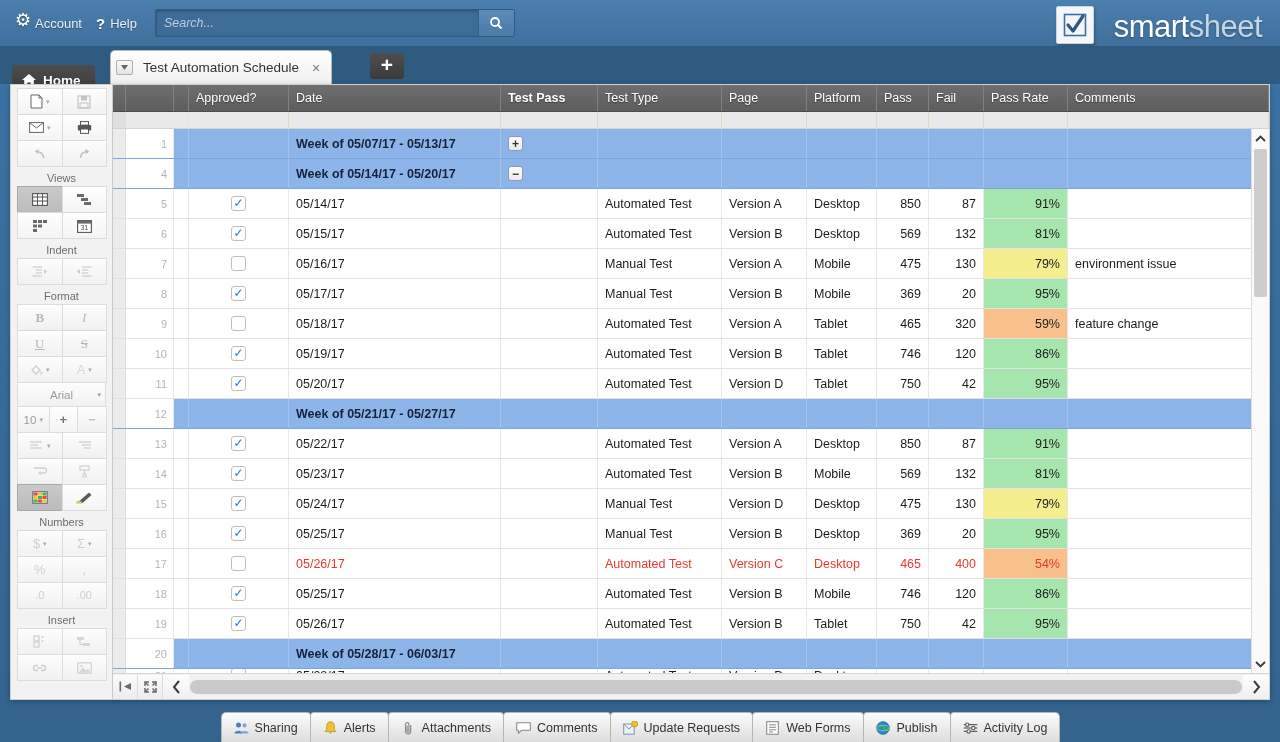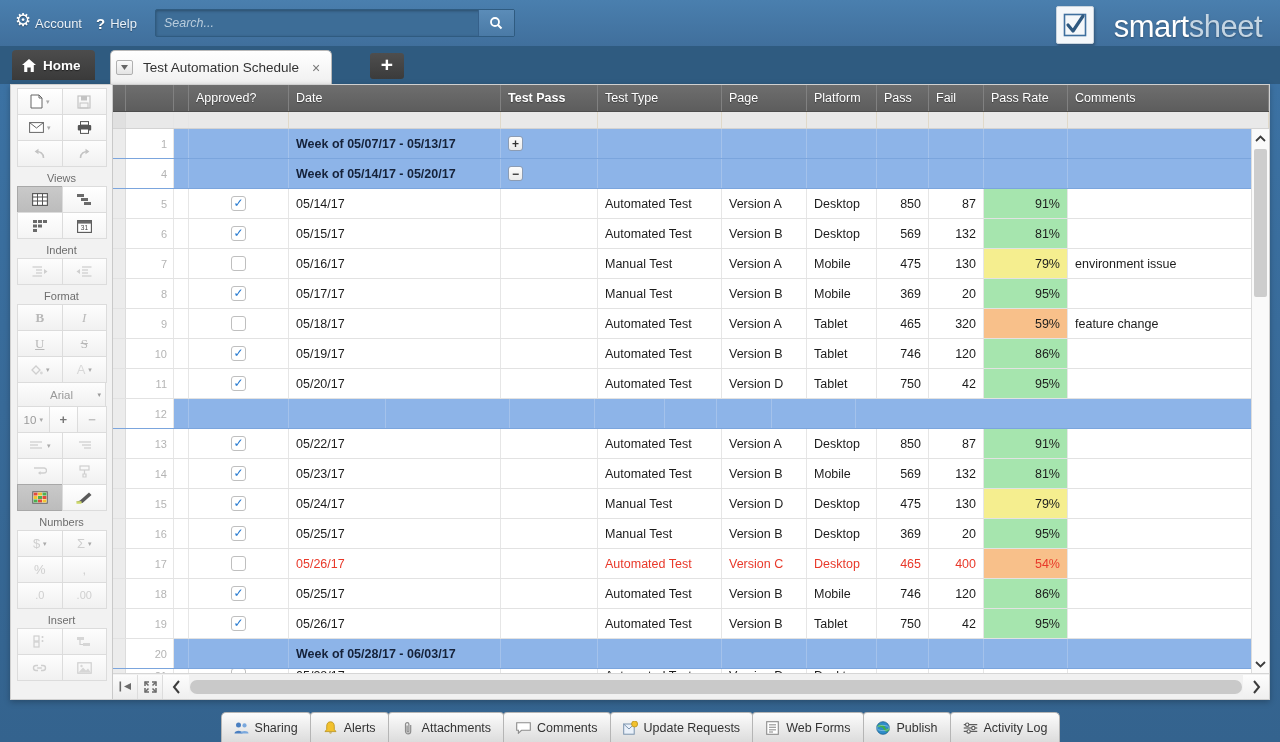--- a/index.html
+++ b/index.html
@@ -70,21 +70,21 @@
   }
   .logo-text .a { color: #ffffff; }
   .logo-text .b { color: #c4d5e3; }
 
   
   .tabbar {
     position: absolute; left: 0; top: 46px; width: 1280px; height: 38px;
     background: #2f5b80;
   }
   .tab-home {
-    position: absolute; left: 12px; top: 4px; height: 30px;
+    position: absolute; left: 12px; top: 19px; height: 30px;
     padding: 0 14px 0 10px; display: flex; align-items: center; gap: 7px;
     background: linear-gradient(180deg,#4c4c4c,#3a3a3a);
     border-radius: 4px 4px 0 0; color: #fff; font-size: 13.5px;
     font-weight: bold; cursor: pointer;
     text-shadow: 0 1px 1px rgba(0,0,0,.5);
   }
   .tab-sheet {
     position: absolute; left: 110px; top: 4px; height: 34px;
     padding: 0 8px 0 5px; display: flex; align-items: center; gap: 6px;
     background: linear-gradient(180deg,#ffffff,#f0f0f0);
@@ -831,20 +831,21 @@
           <div class="cell c-ps num">750</div>
           <div class="cell c-fl num">42</div>
           <div class="cell c-pr num pr-green">95%</div>
           <div class="cell c-cm"></div>
         </div>
         <div class="row grp">
           <div class="g1"></div>
           <div class="g2">12</div>
           <div class="g3"></div>
           <div class="cell c-app ctr"></div>
+          <div class="cell c-date">Week of 05/21/17 - 05/27/17</div>
           <div class="cell c-tp"></div>
           <div class="cell c-tt"></div>
           <div class="cell c-pg"></div>
           <div class="cell c-pf"></div>
           <div class="cell c-ps num"></div>
           <div class="cell c-fl num"></div>
           <div class="cell c-pr num"></div>
           <div class="cell c-cm"></div>
         </div>
         <div class="row">

